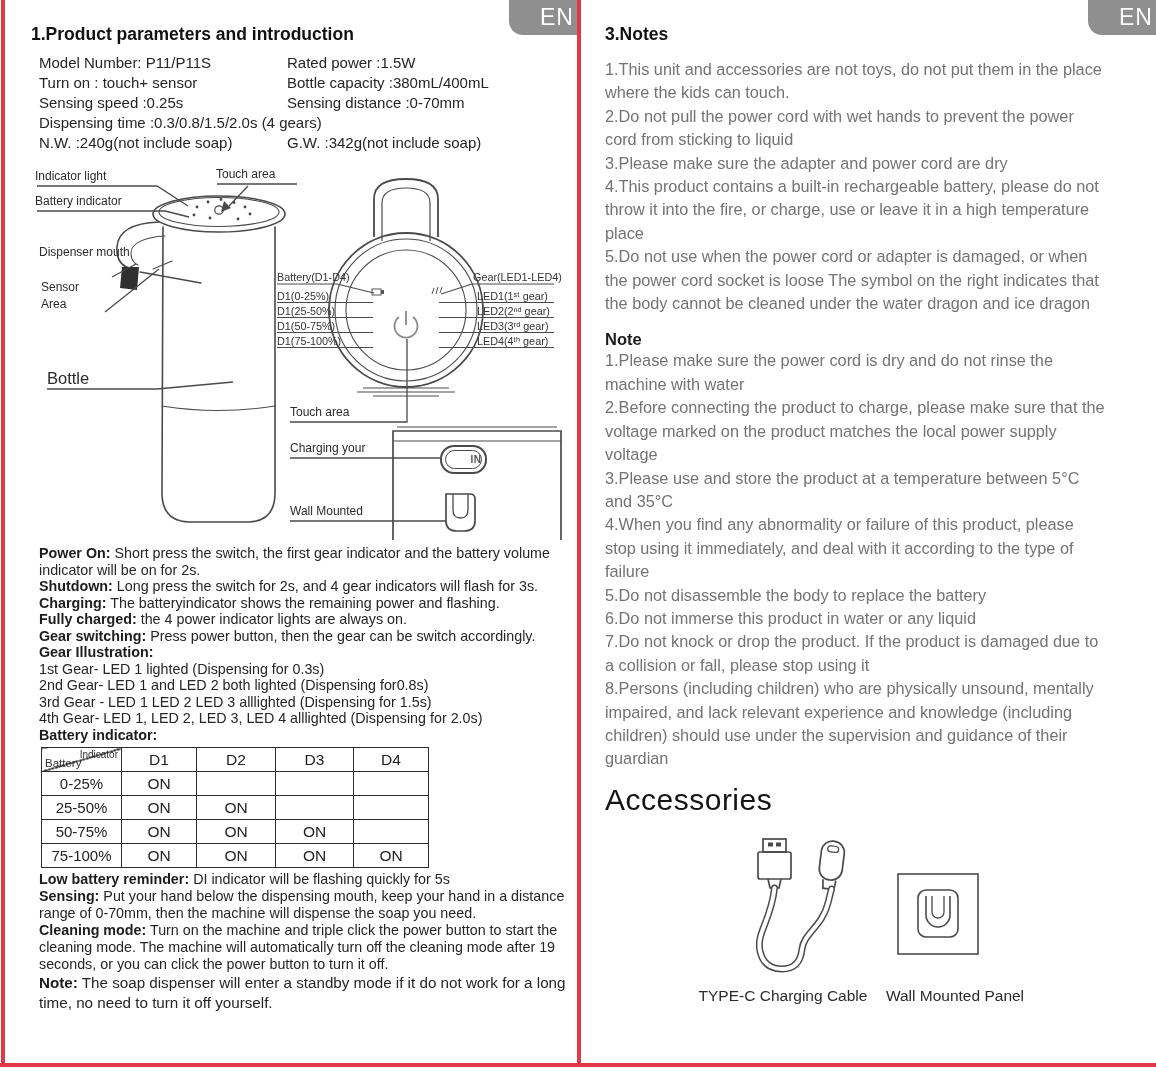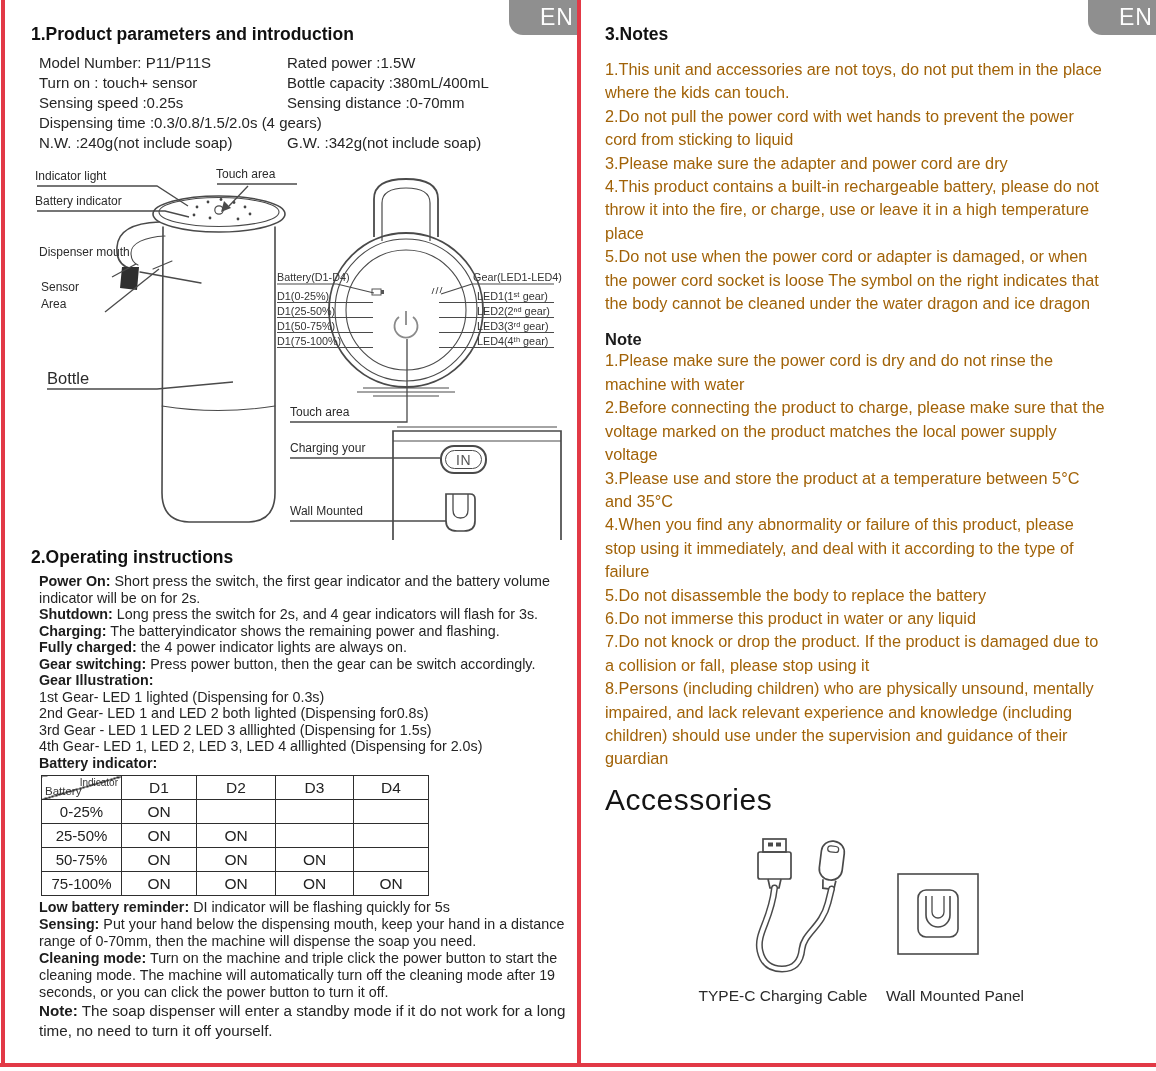--- a/index.html
+++ b/index.html
@@ -31,21 +31,21 @@
   
   .diagram { position:relative; height:380px; margin:12px -4px 0 -26px; }
   .diagram svg.art { position:absolute; left:0; top:0; }
   .dlabel { position:absolute; font-size:12px; color:#2b2b2b; line-height:17px; white-space:nowrap; }
   .dlabel.small { font-size:10.8px; line-height:12px; color:#333; }
   .dlabel.wrap { white-space:normal; }
   .port-outer { position:absolute; left:435px; top:280px; width:47px; height:29px;
                 border:2.4px solid #4a4a4a; border-radius:14px; }
   .port-inner { position:absolute; inset:3px; border:1.6px solid #4a4a4a; border-radius:10px;
                 display:flex; align-items:center; justify-content:center; }
-  .port-inner span { font-size:14px; font-weight:normal; color:#555; letter-spacing:0.5px; }
+  .port-inner span { font-size:10px; font-weight:bold; color:#555; letter-spacing:0.5px;padding-left:25px; }
 
   h2.sec { font-size:17.5px; font-weight:bold; margin:2px 0 5px 0; color:#111; }
   .ops p, .post p { margin:0 0 0 8px; font-size:14.3px; line-height:16.5px; color:#252525; }
   .post p { line-height:17px; }
   .post p.notep { font-size:15.2px; line-height:20px; }
   .ops b, .post b { font-weight:bold; color:#1c1c1c; }
 
   
   table.bat { border-collapse:collapse; margin:4px 2px 3px 10px; table-layout:fixed; }
   table.bat td { border:1.7px solid #2e2e2e; text-align:center; vertical-align:middle;
@@ -55,21 +55,21 @@
     background-image:linear-gradient(to bottom right,
       transparent calc(50% - 0.8px), #2e2e2e calc(50% - 0.8px),
       #2e2e2e calc(50% + 0.8px), transparent calc(50% + 0.8px)); }
   td.corner .ct { position:absolute; top:1px; right:3px; font-size:10px; color:#333; }
   td.corner .cb { position:absolute; bottom:2px; left:3px; font-size:11.5px; color:#333; }
 
   
   .pageR { position:absolute; left:581px; top:0; width:575px; height:1063px; }
   .pageR-content { padding:24px 0 0 24px; }
   .notes { margin-top:13px; }
-  .notes p, .note-items p { margin:0; width:502px; font-size:16.3px; line-height:23.4px; color:#a16207; }
+  .notes p, .note-items p { margin:0; width:502px; font-size:16.3px; line-height:23.4px; color:#737373; }
   .note-title { font-size:16.5px; font-weight:bold; margin:15px 0 0 0; color:#1c1c1c; }
   .acc-title { font-size:30px; font-weight:400; margin:12px 16px 0 0; color:#141414; letter-spacing:0.5px; }
   .figures { position:relative; height:190px; margin-top:20px; }
   .figures svg { position:absolute; }
   .fig-cap { position:absolute; top:150px; font-size:15.5px; color:#2b2b2b; text-align:center; }
   .cap1 { left:38px; width:280px; }
   .cap2 { left:255px; width:190px; }
 </style>
 </head>
 <body>
@@ -229,21 +229,20 @@
         <div class="dlabel small" style="left:472px; top:125px;">LED1(1ˢᵗ gear)</div>
         <div class="dlabel small" style="left:472px; top:140px;">LED2(2ⁿᵈ gear)</div>
         <div class="dlabel small" style="left:472px; top:155px;">LED3(3ʳᵈ gear)</div>
         <div class="dlabel small" style="left:472px; top:170px;">LED4(4ᵗʰ gear)</div>
 
         <div class="dlabel" style="left:285px; top:239px;">Touch area</div>
         <div class="dlabel" style="left:285px; top:275px;">Charging your</div>
         <div class="dlabel" style="left:285px; top:338px;">Wall Mounted</div>
       </div>
 
-      <h2 class="sec">2.Operating instructions</h2>
 
       <div class="ops">
         <p><b>Power On:</b><span> Short press the switch, the first gear indicator and the battery volume indicator will be on for 2s.</span></p>
         <p><b>Shutdown:</b><span> Long press the switch for 2s, and 4 gear indicators will flash for 3s.</span></p>
         <p><b>Charging:</b><span> The batteryindicator shows the remaining power and flashing.</span></p>
         <p><b>Fully charged:</b><span> the 4 power indicator lights are always on.</span></p>
         <p><b>Gear switching:</b><span> Press power button, then the gear can be switch accordingly.</span></p>
         <p><b>Gear Illustration:</b><span></span></p>
         <p><span>1st Gear- LED 1 lighted (Dispensing for 0.3s)</span></p>
         <p><span>2nd Gear- LED 1 and LED 2 both lighted (Dispensing for0.8s)</span></p>

